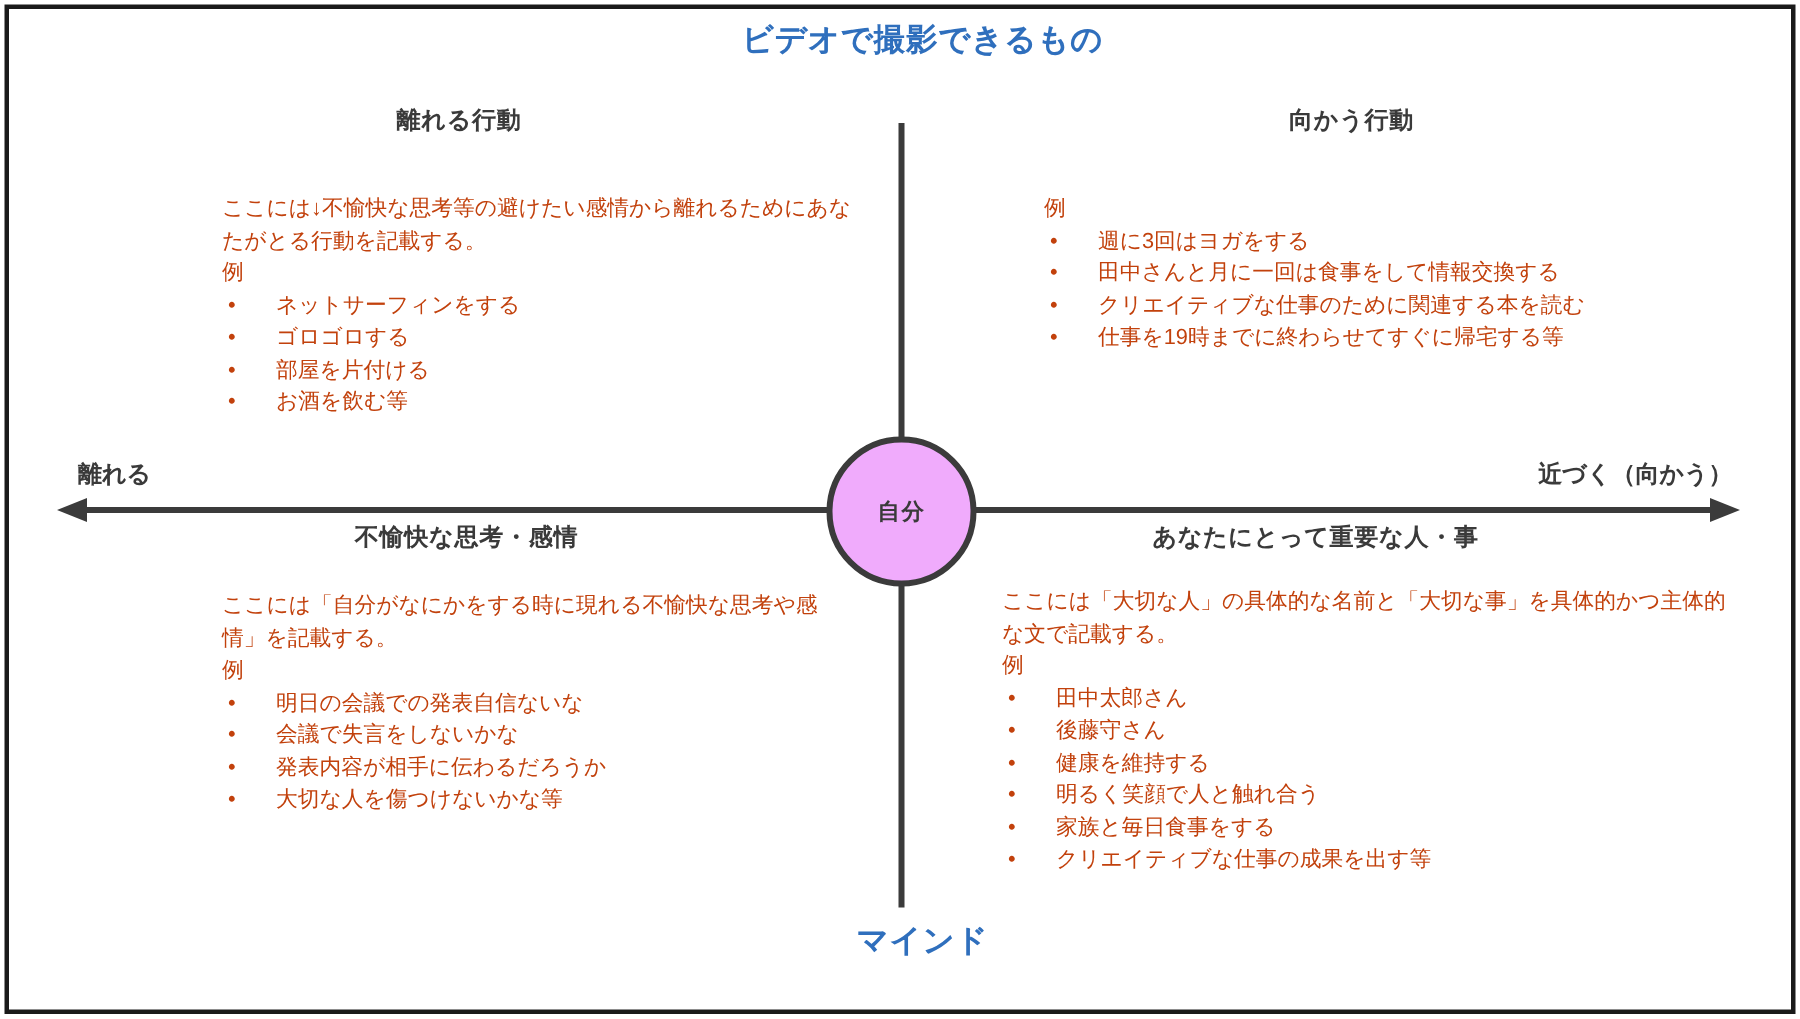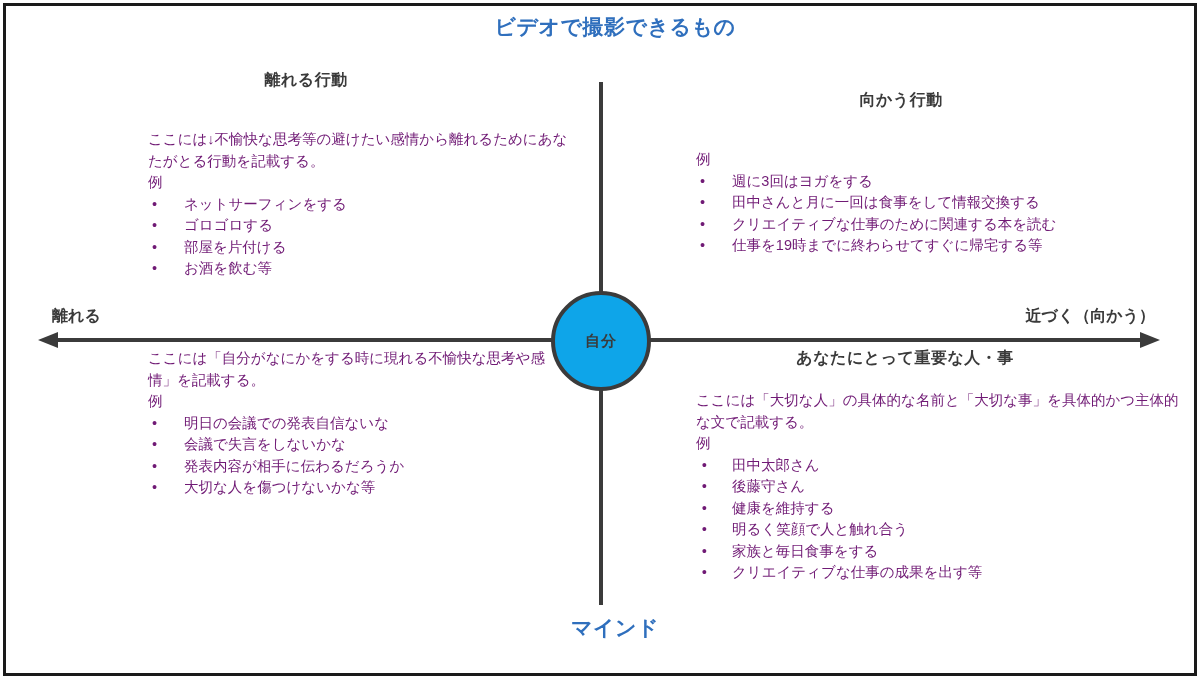--- a/index.html
+++ b/index.html
@@ -69,21 +69,21 @@
 
   
   .center-circle {
     position: absolute;
     left: 551px;
     top: 291px;
     width: 100px;
     height: 100px;
     border: 4px solid #3b3b3b;
     border-radius: 50%;
-    background: #0ea5e9;
+    background: #f0abfc;
     display: flex;
     align-items: center;
     justify-content: center;
     box-sizing: border-box;
   }
   .center-circle span {
     font-size: 15px;
     font-weight: bold;
     color: #3a3a3a;
     letter-spacing: 1px;
@@ -101,40 +101,40 @@
   #right-end-label { right: 45px; top: 306px; }
 
   
   .quadrant {
     position: absolute;
     box-sizing: border-box;
   }
   #q-top-left     { left: 30px;  top: 70px;  width: 540px; height: 225px; }
   #q-top-right    { left: 640px; top: 70px;  width: 540px; height: 225px; }
   #q-bottom-left  { left: 30px;  top: 348px; width: 540px; height: 250px; }
-  #q-bottom-right { left: 640px; top: 348px; width: 540px; height: 250px; font-family: Liberation Mono, monospace; }
+  #q-bottom-right { left: 612px; top: 348px; width: 540px; height: 250px; }
 
   .q-heading {
     text-align: center;
     font-size: 16px;
     font-weight: bold;
     color: #3a3a3a;
     letter-spacing: 0.5px;
     margin: 0 0 8px 0;
   }
   #q-top-left .q-heading { margin-left: 12px; }
-  #q-top-right .q-heading { margin-right: 18px; margin-top: 20px; }
+  #q-top-right .q-heading { margin-right: 18px; }
   #q-bottom-left .q-heading { margin-left: 22px; }
   #q-bottom-right .q-heading { margin-right: 10px; }
 
   .q-body {
     padding-left: 118px;
     font-size: 14.5px;
     line-height: 21.5px;
-    color: #701a75;
+    color: #c2410c;
   }
   #q-top-right .q-body,
   #q-bottom-right .q-body { padding-left: 56px; }
   #q-bottom-left .q-body  { padding-left: 118px; }
 
   .q-desc { margin: 0; }
   .q-example-label { margin: 0; }
 
   ul.q-list {
     list-style: none;
@@ -214,20 +214,21 @@
       <ul class="q-list">
         <li><span class="bullet">•</span><span>週に3回はヨガをする</span></li>
         <li><span class="bullet">•</span><span>田中さんと月に一回は食事をして情報交換する</span></li>
         <li><span class="bullet">•</span><span>クリエイティブな仕事のために関連する本を読む</span></li>
         <li><span class="bullet">•</span><span>仕事を19時までに終わらせてすぐに帰宅する等</span></li>
       </ul>
     </div>
   </div>
 
   <div class="quadrant" id="q-bottom-left">
+    <div class="q-heading">不愉快な思考・感情</div>
     <div class="q-body">
       <p class="q-desc">ここには「自分がなにかをする時に現れる不愉快な思考や感情」を記載する。</p>
       <p class="q-example-label">例</p>
       <ul class="q-list">
         <li><span class="bullet">•</span><span>明日の会議での発表自信ないな</span></li>
         <li><span class="bullet">•</span><span>会議で失言をしないかな</span></li>
         <li><span class="bullet">•</span><span>発表内容が相手に伝わるだろうか</span></li>
         <li><span class="bullet">•</span><span>大切な人を傷つけないかな等</span></li>
       </ul>
     </div>

